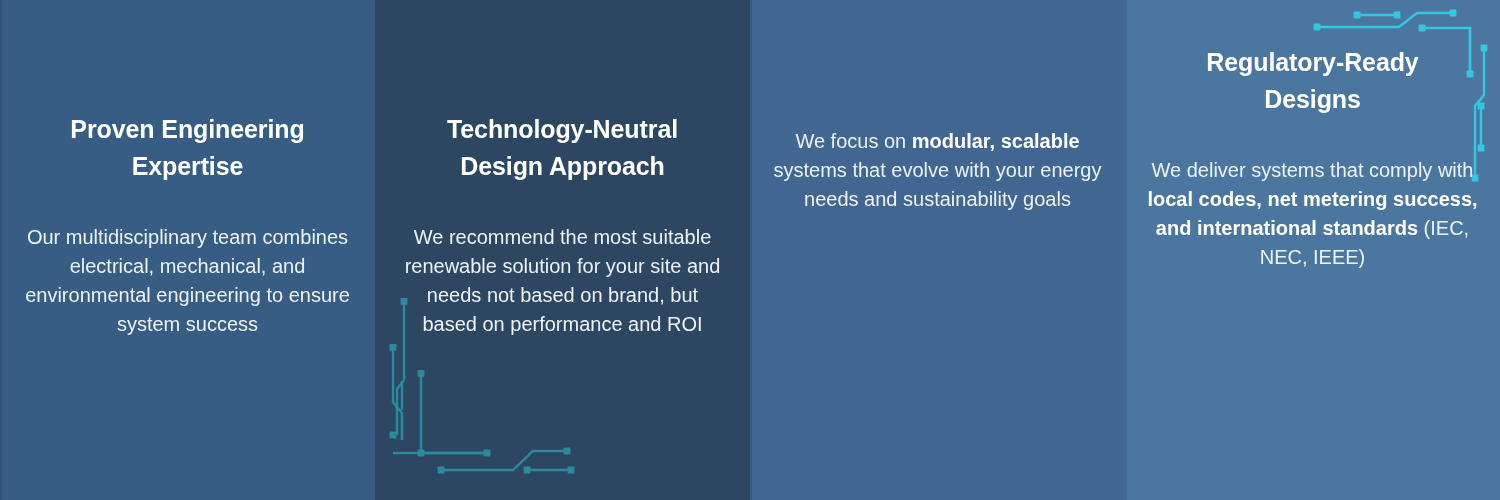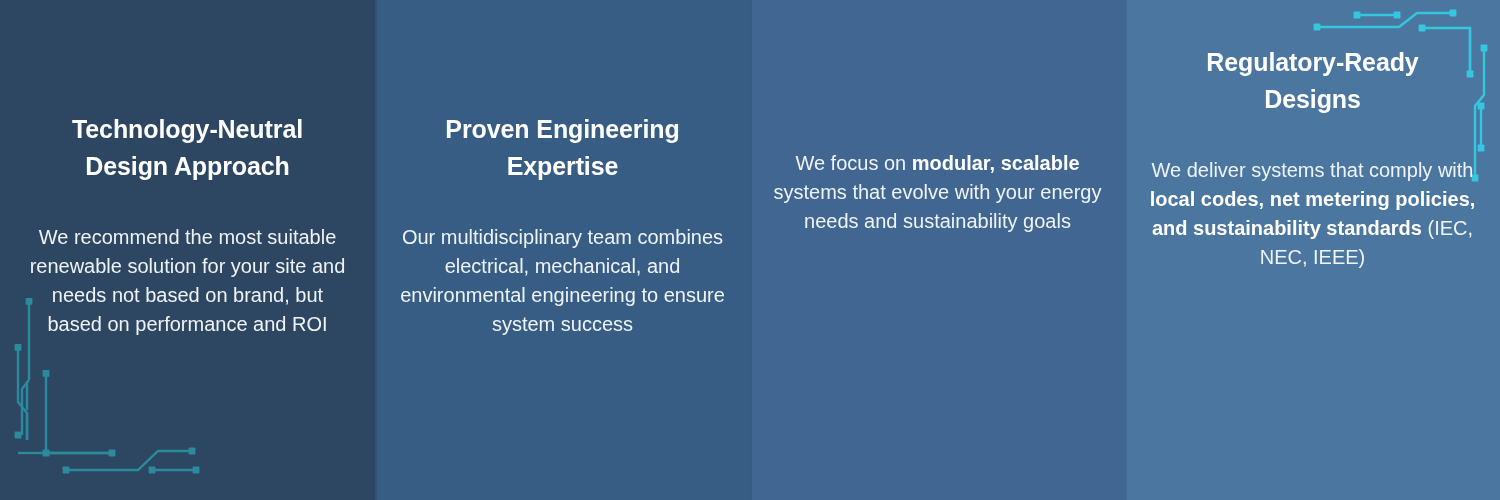--- a/index.html
+++ b/index.html
@@ -67,36 +67,44 @@
   .card-body b {
     color: #ffffff;
     font-weight: bold;
   }
   
   .p1 .panel-inner { padding-top: 111px; }
   .p1 .card-body   { margin-top: 38px; }
   .p2 .panel-inner { padding-top: 111px; }
   .p2 .card-body   { margin-top: 38px; }
   .p3 .panel-inner { padding-top: 111px; }
-  .p3 .card-body   { margin-top: 38px; text-align: center; }
+  .p3 .card-body   { margin-top: 16px; text-align: center; }
   .p4 .panel-inner { padding-top: 44px; }
   .p4 .card-body   { margin-top: 38px; }
 
   .circuit {
     position: absolute;
     z-index: 1;
     pointer-events: none;
   }
   .circuit-bl { left: 0; bottom: 0; }
   .circuit-tr { right: 0; top: 0; }
 </style>
 </head>
 <body>
 
 <div id="stage">
+
+  <div class="panel p2" style="background: rgb(55, 93, 132);">
+    <div class="panel-divider" style="background: rgba(0, 0, 0, 0.1);"></div>
+    <div class="panel-inner">
+      <h2 class="card-title">Proven Engineering<br>Expertise</h2>
+      <p class="card-body">Our multidisciplinary team combines electrical, mechanical, and environmental engineering to ensure system success</p>
+    </div>
+  </div>
 
   <div class="panel p1" style="background: rgb(45, 70, 97);">
     <svg class="circuit circuit-bl" width="200" height="215" viewBox="0 0 200 215" aria-hidden="true">
       <g fill="none" stroke="#2b8a9e" stroke-width="2.4">
         <path d="M29 16 L29 95"></path>
         <path d="M18 62 L18 117 L27 128 L27 155"></path>
         <path d="M27 128 L27 155"></path>
         <path d="M27 96 L27 125"></path>
         <path d="M29 95 L22 104 L22 150"></path>
         <path d="M46 88 L46 168 L112 168"></path>
@@ -114,28 +122,20 @@
         <rect x="108.6" y="164.6" width="6.8" height="6.8" rx="0.6"></rect>
         <rect x="62.6" y="181.6" width="6.8" height="6.8" rx="0.6"></rect>
         <rect x="148.6" y="181.6" width="6.8" height="6.8" rx="0.6"></rect>
         <rect x="188.6" y="162.6" width="6.8" height="6.8" rx="0.6"></rect>
         <rect x="192.6" y="181.6" width="6.8" height="6.8" rx="0.6"></rect>
       </g>
     </svg>
     <div class="panel-inner">
       <h2 class="card-title">Technology-Neutral<br>Design Approach</h2>
       <p class="card-body">We recommend the most suitable renewable solution for your site and needs not based on brand, but based on performance and ROI</p>
-    </div>
-  </div>
-
-  <div class="panel p2" style="background: rgb(55, 93, 132);">
-    <div class="panel-divider" style="background: rgba(0, 0, 0, 0.1);"></div>
-    <div class="panel-inner">
-      <h2 class="card-title">Proven Engineering<br>Expertise</h2>
-      <p class="card-body">Our multidisciplinary team combines electrical, mechanical, and environmental engineering to ensure system success</p>
     </div>
   </div>
 
   <div class="panel p3" style="background: rgb(64, 102, 145);">
     <div class="panel-divider" style="background: rgba(0, 0, 0, 0.1);"></div>
     <div class="panel-inner">
       <p class="card-body">We focus on <b>modular, scalable</b> systems that evolve with your energy needs and sustainability goals</p>
     </div>
   </div>
 
@@ -159,17 +159,17 @@
         <rect x="133.6" y="24.6" width="6.8" height="6.8" rx="0.6"></rect>
         <rect x="181.6" y="70.6" width="6.8" height="6.8" rx="0.6"></rect>
         <rect x="195.6" y="44.6" width="6.8" height="6.8" rx="0.6"></rect>
         <rect x="192.6" y="102.6" width="6.8" height="6.8" rx="0.6"></rect>
         <rect x="192.6" y="144.6" width="6.8" height="6.8" rx="0.6"></rect>
         <rect x="186.6" y="174.6" width="6.8" height="6.8" rx="0.6"></rect>
       </g>
     </svg>
     <div class="panel-inner">
       <h2 class="card-title">Regulatory-Ready<br>Designs</h2>
-      <p class="card-body">We deliver systems that comply with <b>local codes, net metering policies, and sustainability standards</b> (IEC, NEC, IEEE)</p>
+      <p class="card-body">We deliver systems that comply with <b>local codes, net metering success, and international standards</b> (IEC, NEC, IEEE)</p>
     </div>
   </div>
 
 </div>
 
 </body></html>

